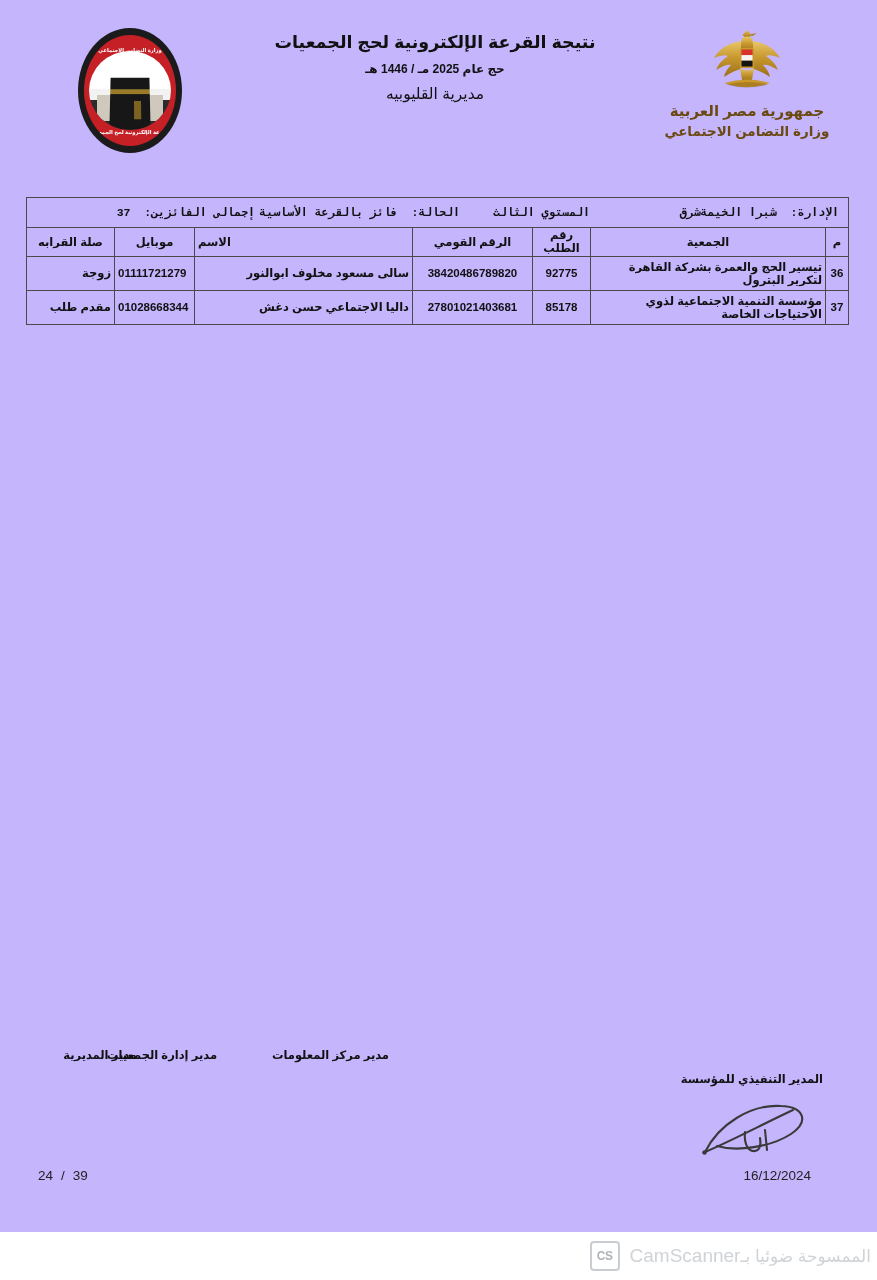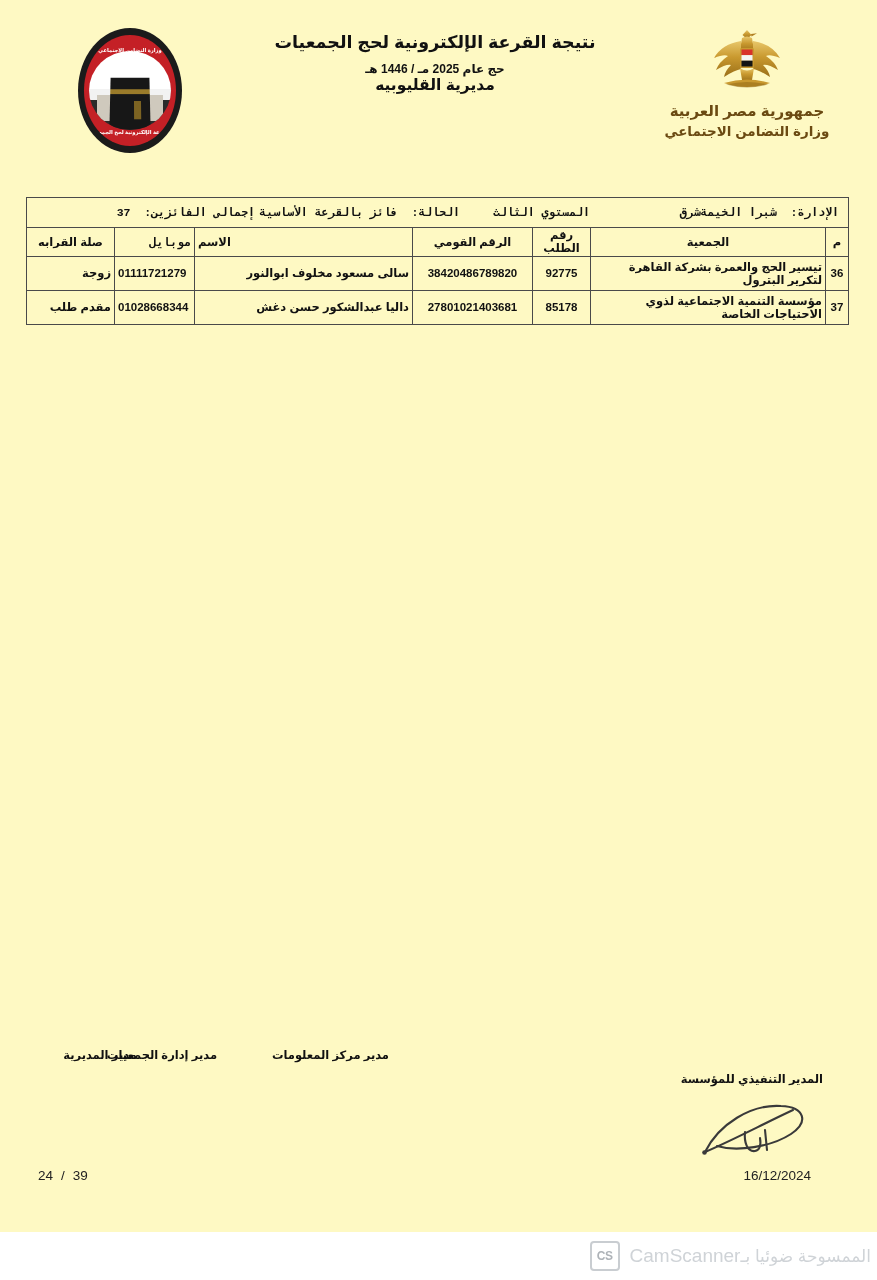--- a/index.html
+++ b/index.html
@@ -12,21 +12,21 @@
     height: 1280px;
     position: relative;
     font-family: "Liberation Sans", "DejaVu Sans", sans-serif;
     color: #111;
     overflow: hidden;
   }
 
   .page {
     position: absolute;
     inset: 0;
-    background: #fef9c3;
+    background: #c4b5fd;
   }
 
   
   .header {
     position: absolute;
     top: 0;
     left: 0;
     width: 877px;
     height: 175px;
   }
@@ -130,22 +130,22 @@
     letter-spacing: -0.2px;
   }
   .t-sub {
     font-size: 12px;
     font-weight: bold;
     margin-top: 7px;
     direction: rtl;
   }
   .t-dir {
     font-size: 15.5px;
-    font-weight: bold;
-    margin-top: 0;
+    font-weight: normal;
+    margin-top: 9px;
   }
   .t-total {
     font-size: 14px;
     font-weight: bold;
     margin-top: 12px;
   }
 
   
   .ministry {
     position: absolute;
@@ -224,21 +224,21 @@
   thead th {
     height: 22px;
     text-align: center;
     font-size: 11.5px;
   }
   th.h-m { text-align: center; }
   th.h-assoc { text-align: center; }
   th.h-req { text-align: center; }
   th.h-nid { text-align: center; }
   th.h-name { text-align: left; padding-left: 5px; }
-  th.h-mobile { text-align: right; padding-left: 5px; font-family: Liberation Mono, monospace; }
+  th.h-mobile { text-align: center; padding-left: 5px; }
   th.h-rel { text-align: center; }
 
   tbody td { height: 31px; }
   td.c-m { text-align: center; font-size: 12px; }
   td.c-assoc { text-align: right; font-size: 11.5px; padding-right: 5px; }
   td.c-req { text-align: center; font-size: 12.5px; }
   td.c-nid { text-align: center; font-size: 12.5px; direction: ltr; }
   td.c-name { text-align: right; font-size: 11.5px; padding-right: 4px; }
   td.c-mobile { text-align: right; font-size: 12.5px; direction: ltr; text-align: left; padding-left: 2px; }
   td.c-rel { text-align: right; font-size: 11.5px; padding-right: 3px; }
@@ -468,21 +468,21 @@
           <td class="c-nid">38420486789820</td>
           <td class="c-name">سالى مسعود مخلوف ابوالنور</td>
           <td class="c-mobile">01111721279</td>
           <td class="c-rel">زوجة</td>
         </tr>
         <tr>
           <td class="c-m">37</td>
           <td class="c-assoc">مؤسسة التنمية الاجتماعية لذوي الاحتياجات الخاصة</td>
           <td class="c-req">85178</td>
           <td class="c-nid">27801021403681</td>
-          <td class="c-name">داليا عبدالشكور حسن دغش</td>
+          <td class="c-name">داليا الاجتماعي حسن دغش</td>
           <td class="c-mobile">01028668344</td>
           <td class="c-rel">مقدم طلب</td>
         </tr>
       </tbody>
     </table>
   </div>
 
   <div class="sig-row">
     <div class="sig-lbl sig-1">مدير مركز المعلومات</div>
     <div class="sig-lbl sig-2">مدير إدارة الجمعيات</div>

